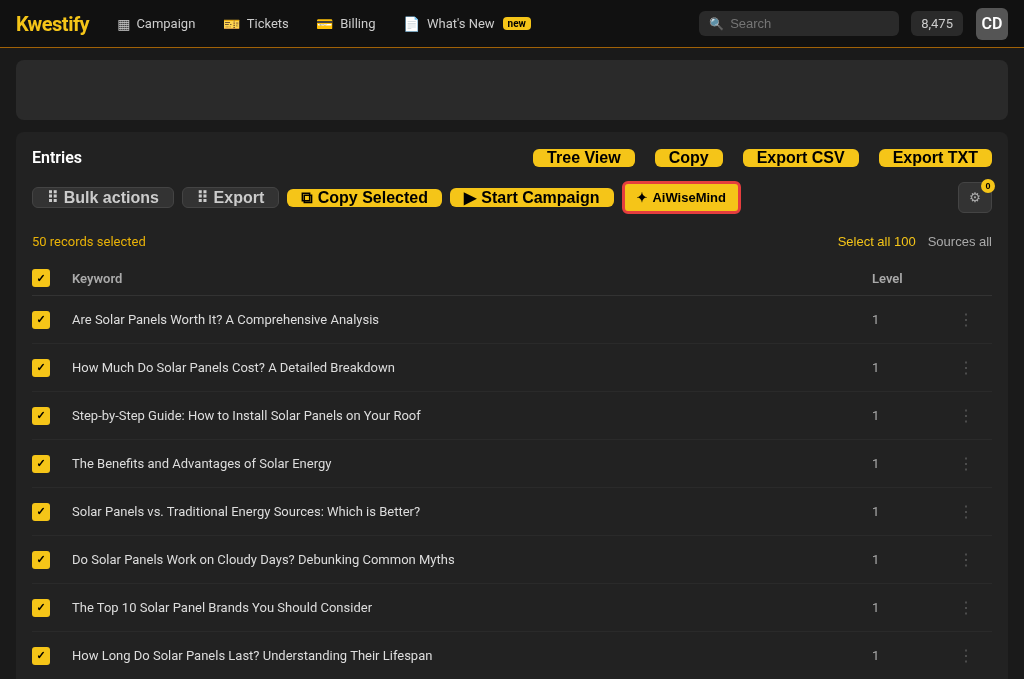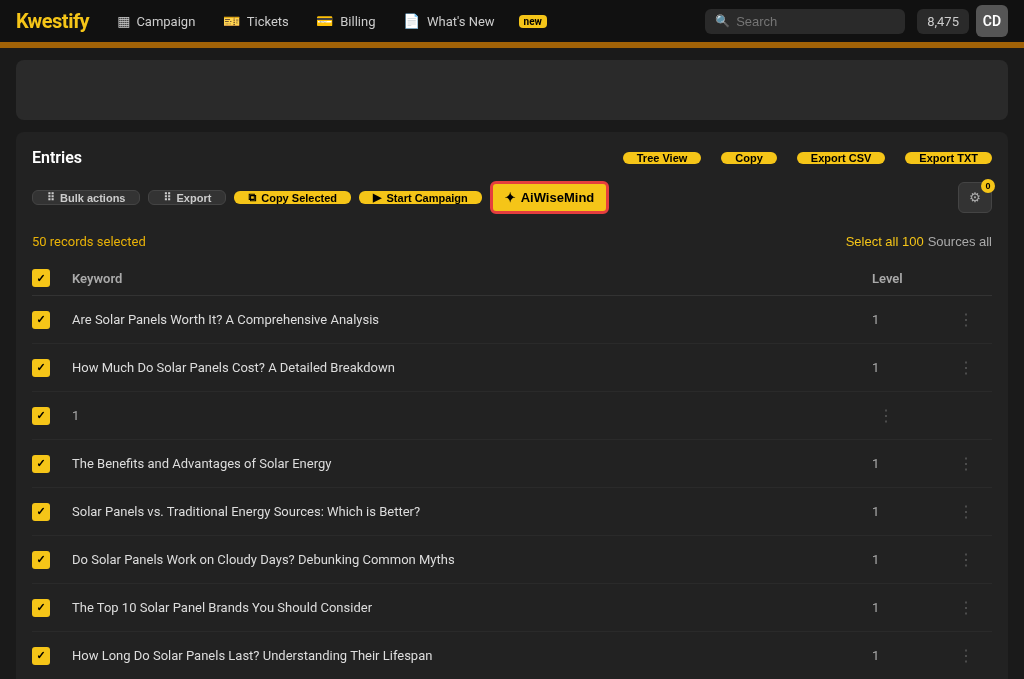--- a/index.html
+++ b/index.html
@@ -13,21 +13,21 @@
     }
 
     
     .topnav {
       background: #111;
       height: 48px;
       display: flex;
       align-items: center;
       padding: 0 16px;
       gap: 4px;
-      border-bottom: 6px solid #a16207;
+      border-bottom: 1px solid #a16207;
     }
     .logo {
       font-size: 20px;
       font-weight: 700;
       color: #f5c518;
       margin-right: 12px;
       letter-spacing: -0.5px;
     }
     .nav-item {
       display: flex;
@@ -41,21 +41,21 @@
       white-space: nowrap;
     }
     .nav-item .nav-icon { font-size: 14px; }
     .nav-badge {
       background: #f5c518;
       color: #000;
       font-size: 10px;
       font-weight: 700;
       padding: 1px 5px;
       border-radius: 4px;
-      margin-left: 18px;
+      margin-left: 2px;
     }
     .nav-spacer { flex: 1; }
     .search-box {
       display: flex;
       align-items: center;
       background: #2a2a2a;
       border-radius: 6px;
       padding: 5px 10px;
       gap: 6px;
       width: 200px;
@@ -78,24 +78,24 @@
       margin-left: 8px;
     }
     .avatar {
       background: #555;
       border-radius: 6px;
       width: 32px;
       height: 32px;
       display: flex;
       align-items: center;
       justify-content: center;
-      font-size: 14px;
+      font-size: 16px;
       font-weight: 600;
       color: #fff;
-      margin-left: 3px;
+      margin-left: 9px;
     }
 
     
     .banner {
       background: #2a2a2a;
       height: 60px;
       margin: 12px 16px;
       border-radius: 8px;
     }
 
@@ -117,21 +117,21 @@
     .entries-title {
       font-size: 16px;
       font-weight: 600;
       color: #fff;
       flex: 1;
     }
     .btn {
       border: none;
       border-radius: 6px;
       padding: 0 14px;
-      font-size: 11px;
+      font-size: 16px;
       font-weight: 600;
       cursor: pointer;
       display: flex;
       align-items: center;
       gap: 5px;
     }
     .btn-amber {
       background: #f5c518;
       color: #000;
     }
@@ -196,21 +196,21 @@
       justify-content: space-between;
       padding: 8px 0;
       margin-bottom: 4px;
     }
     .selection-count {
       font-size: 13px;
       color: #eab308;
     }
     .selection-actions {
       display: flex;
-      gap: 4px;
+      gap: 12px;
     }
     .link-btn {
       background: none;
       border: none;
       font-size: 13px;
       cursor: pointer;
       text-decoration: none;
     }
     .link-amber { color: #f5c518; }
     .link-gray { color: #aaa; }
@@ -378,20 +378,21 @@
       <div class="level-cell">1</div>
       <div>
           <button class="dots-btn">⋮</button>
         </div>
     </div>
 
     <div class="table-row">
       <div>
           <div class="checkbox-checked">✓</div>
         </div>
+      <div>Step-by-Step Guide: How to Install Solar Panels on Your Roof</div>
       <div class="level-cell">1</div>
       <div>
           <button class="dots-btn">⋮</button>
         </div>
     </div>
 
     <div class="table-row">
       <div>
           <div class="checkbox-checked">✓</div>
         </div>

